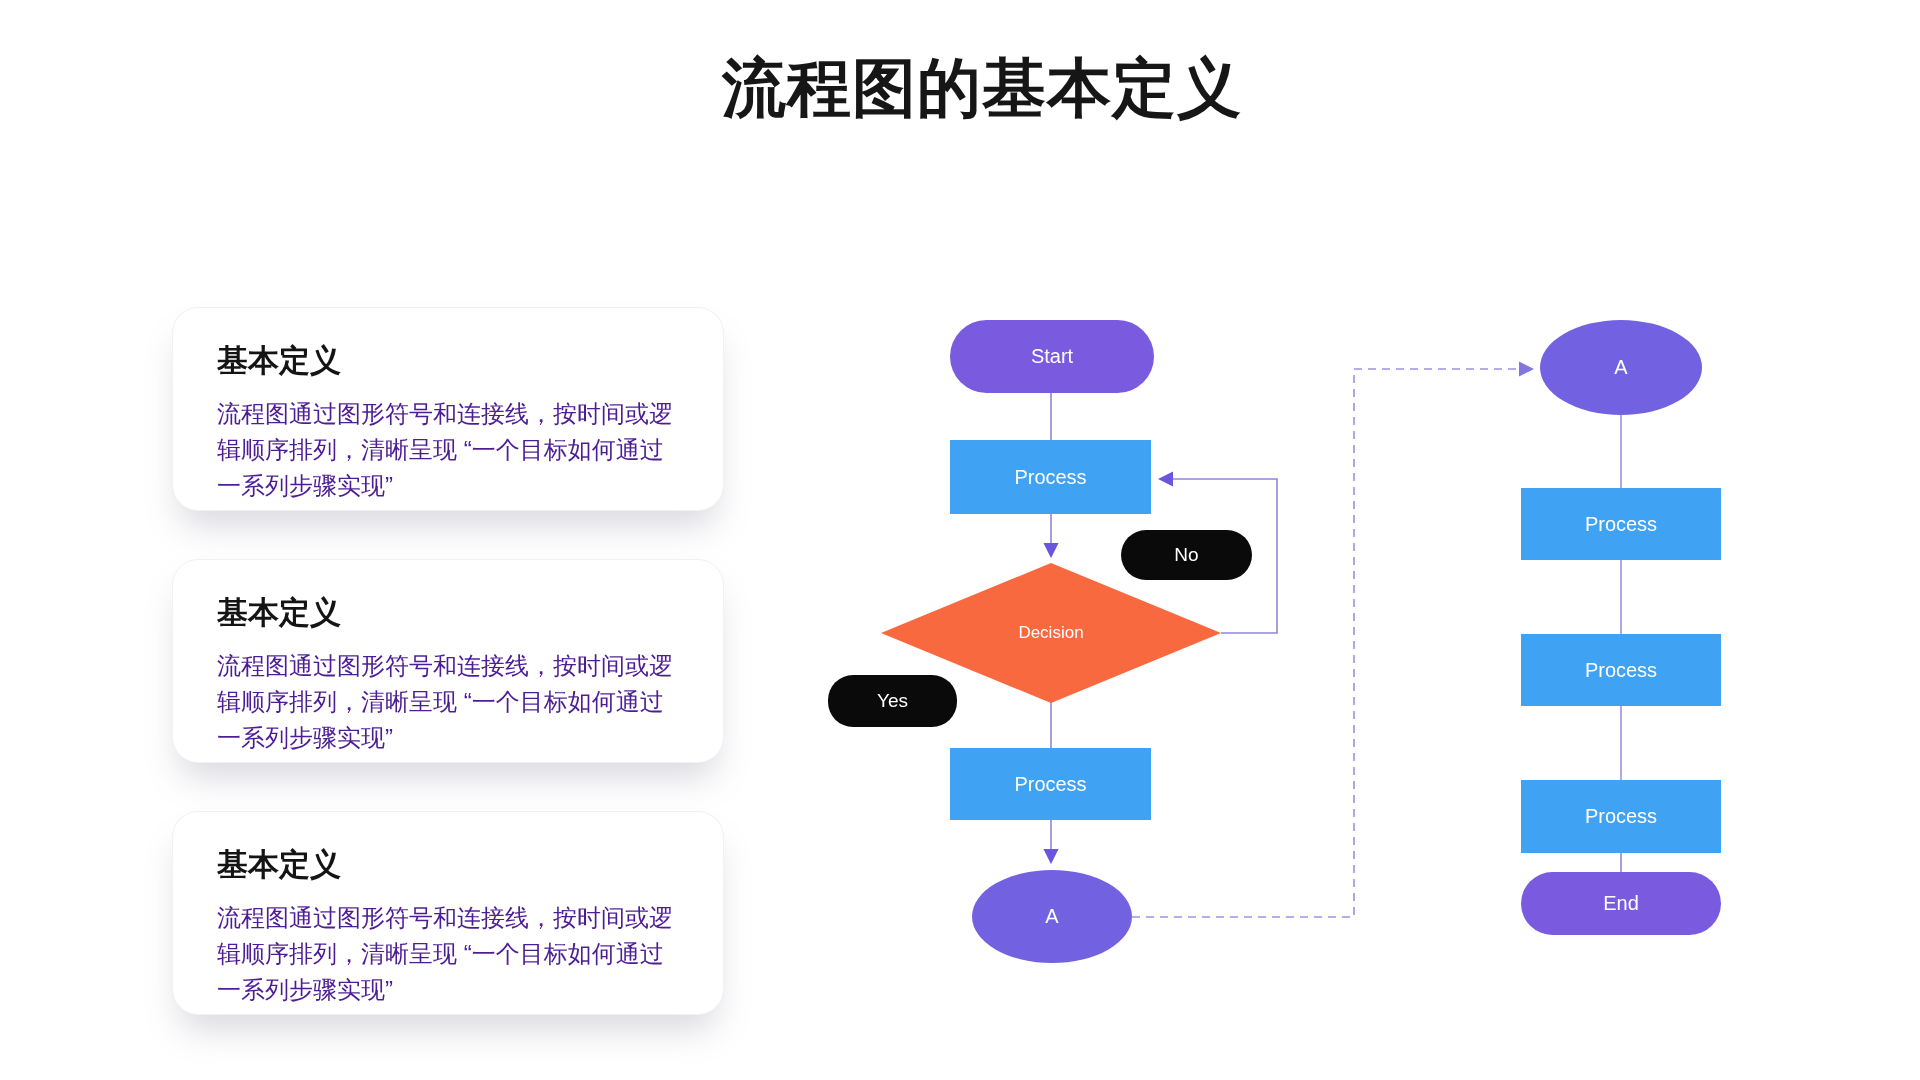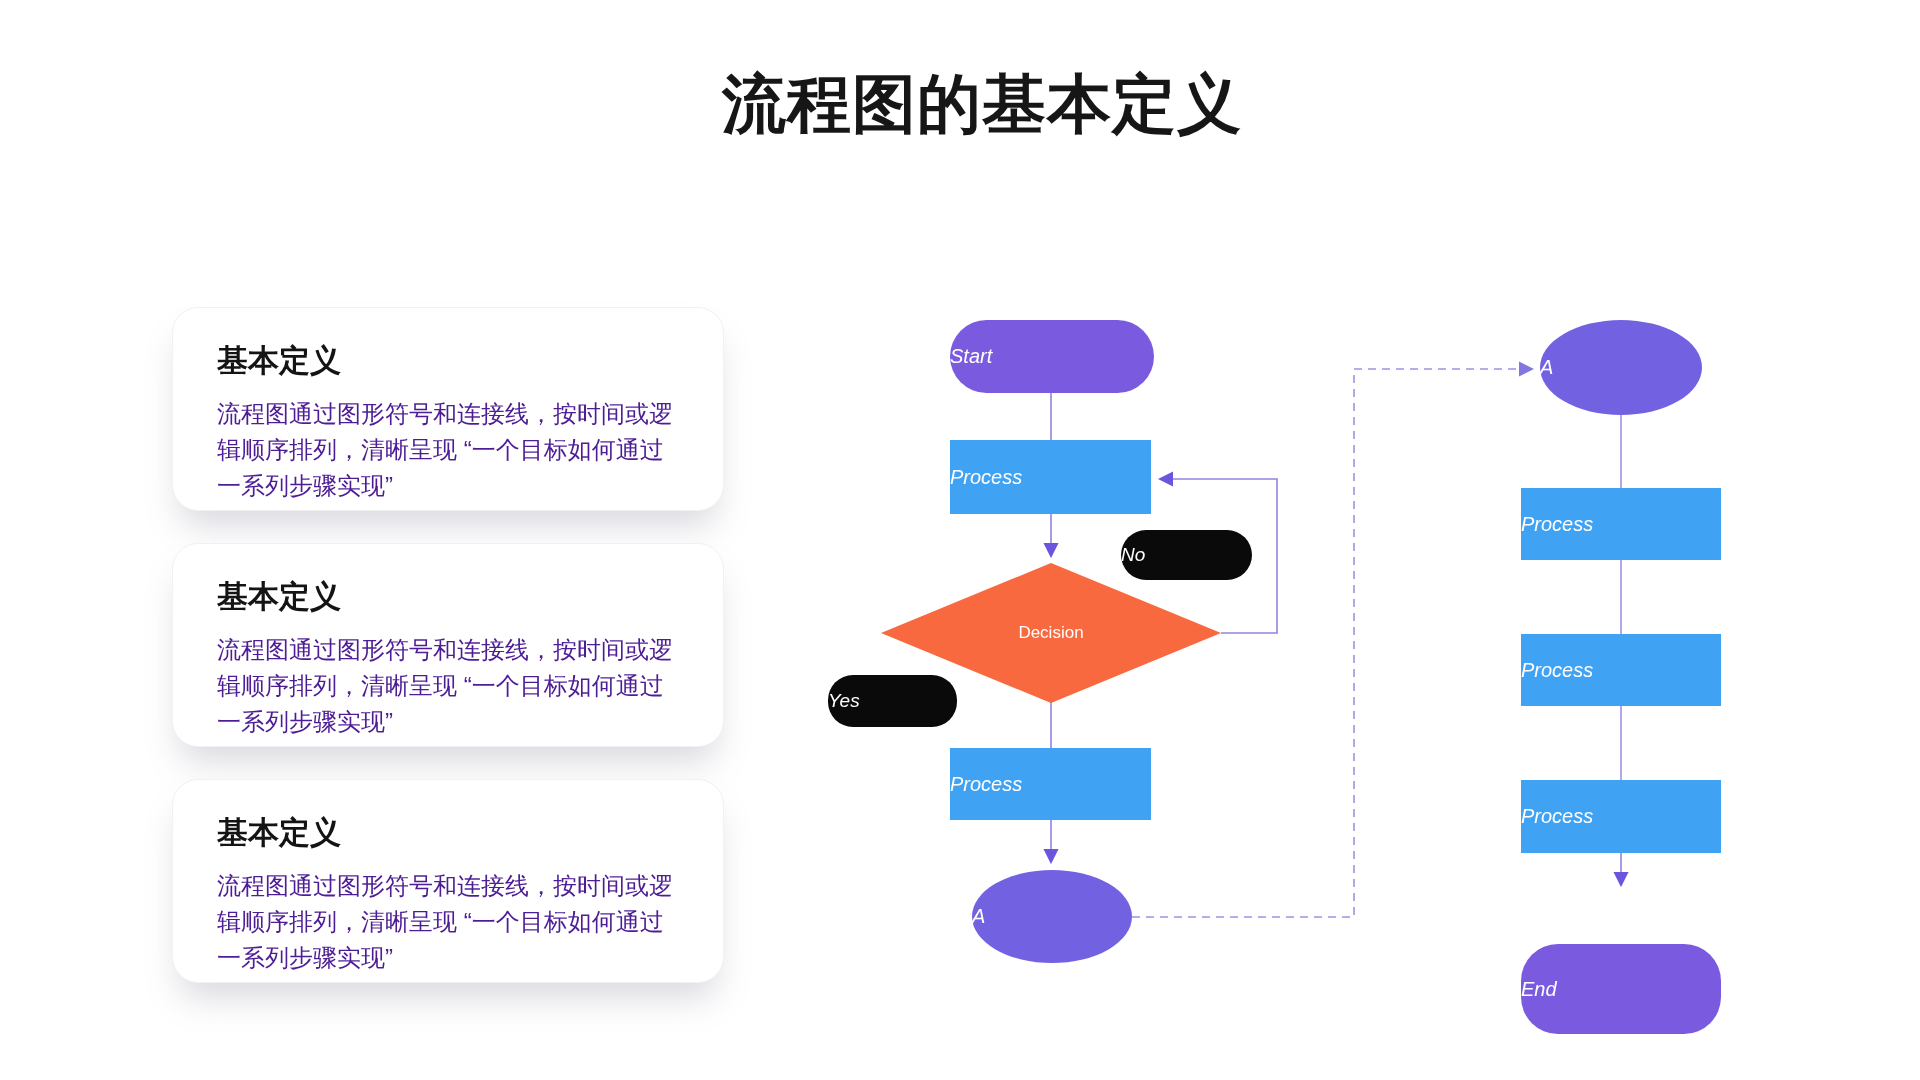--- a/index.html
+++ b/index.html
@@ -4,41 +4,41 @@
 <style>
   * { margin: 0; padding: 0; box-sizing: border-box; }
   html, body { width: 1920px; height: 1080px; background: #ffffff; overflow: hidden; }
   body { font-family: "Liberation Sans", "DejaVu Sans", sans-serif; }
 
   .slide { position: relative; width: 1920px; height: 1080px; background: #ffffff; }
 
   
   .header { position: absolute; left: 0; top: 0; width: 100%; text-align: center; }
   .page-title {
-    margin-top: 68px;
+    margin-top: 52px;
     font-size: 64px;
     font-weight: 800;
     letter-spacing: 1px;
     color: var(--title-color, #161616);
     line-height: 1.15;
     padding-left: 44px;
   }
   .page-subtitle {
     margin-top: 16px;
     font-size: 32px;
     font-weight: 400;
     color: var(--subtitle-color, #8c8c8c);
   }
 
   
   .cards { position: absolute; left: 172px; top: 307px; width: 552px; }
   .card {
     width: 552px;
     height: 204px;
-    margin-bottom: 32px;
+    margin-bottom: 48px;
     background: #ffffff;
     border: 1px solid #f1f1f4;
     border-radius: 26px;
     padding: 32px 44px;
     box-shadow: 0 22px 34px -8px rgba(120,120,140,0.28);
   }
   .card h2 {
     font-size: 31px;
     font-weight: 800;
     color: #141414;
@@ -51,25 +51,24 @@
   }
 
   
   .flow { position: absolute; left: 0; top: 0; width: 1920px; height: 1080px; }
   .flow svg.connectors { position: absolute; left: 0; top: 0; }
 
   .node {
     position: absolute;
     display: flex;
     align-items: center;
-    justify-content: flex-start;
+    justify-content: center;
     color: #ffffff;
     font-size: 20px;
     text-align: center;
-    font-style: italic;
   }
   .pill   { background: var(--purple-pill, #7a5be0); border-radius: 37px; }
   .proc   { background: var(--process-blue, #40a2f3); }
   .ellip  { background: var(--purple-ellipse, #7262e2); border-radius: 50%; }
   .badge  { background: var(--badge-black, #0a0a0a); border-radius: 25px; font-size: 19px; }
   .diamond-wrap { position: absolute; }
   .diamond {
     width: 100%; height: 100%;
     background: var(--decision-orange, #f8693f);
     clip-path: polygon(50% 0, 100% 50%, 50% 100%, 0 50%);
@@ -82,21 +81,21 @@
   .n-proc1  { left: 950px;  top: 440px; width: 201px; height: 74px; }
   .n-diamond{ left: 881px;  top: 563px; width: 340px; height: 140px; }
   .n-no     { left: 1121px; top: 530px; width: 131px; height: 50px; }
   .n-yes    { left: 828px;  top: 675px; width: 129px; height: 52px; }
   .n-proc2  { left: 950px;  top: 748px; width: 201px; height: 72px; }
   .n-aleft  { left: 972px;  top: 870px; width: 160px; height: 93px; }
   .n-aright { left: 1540px; top: 320px; width: 162px; height: 95px; }
   .n-rproc1 { left: 1521px; top: 488px; width: 200px; height: 72px; }
   .n-rproc2 { left: 1521px; top: 634px; width: 200px; height: 72px; }
   .n-rproc3 { left: 1521px; top: 780px; width: 200px; height: 73px; }
-  .n-end    { left: 1521px; top: 944px; width: 200px; height: 90px; }
+  .n-end    { left: 1521px; top: 872px; width: 200px; height: 63px; }
 </style>
 </head>
 <body>
 
 <div class="slide">
 
   <div class="header">
     <h1 class="page-title">流程图的基本定义</h1>
   </div>
 

